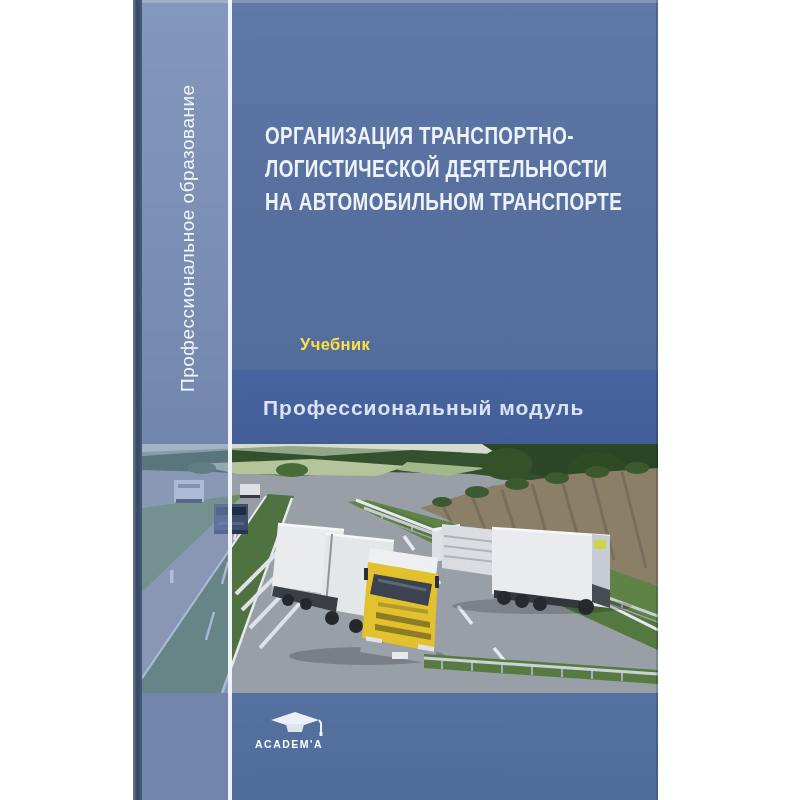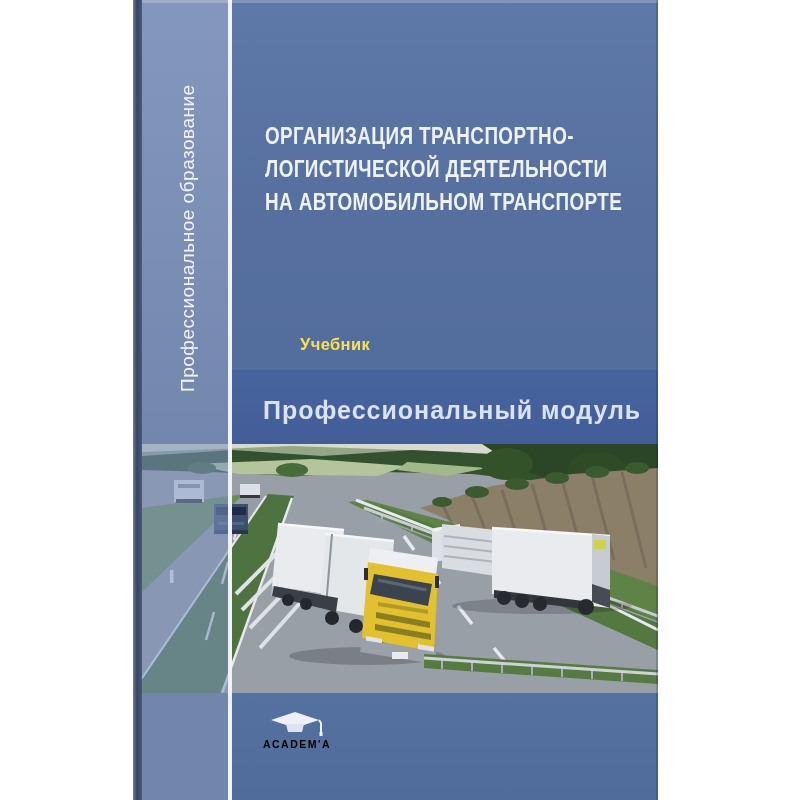--- a/index.html
+++ b/index.html
@@ -59,24 +59,24 @@
   .authors{position:absolute;left:132px;top:46px;color:#eef3fa;}
   .authors div{font-size:17.5px;font-weight:600;line-height:26px;letter-spacing:0.3px;}
   .title{
     position:absolute;left:132px;top:120px;color:#eef3fa;
     transform:scaleX(0.82);transform-origin:left top;white-space:nowrap;
   }
   .title div{font-size:23px;font-weight:700;line-height:33px;letter-spacing:0.5px;}
   .edition{position:absolute;left:132px;top:335px;color:#fde047;font-size:16.5px;font-weight:700;letter-spacing:0.4px;margin-left:35px;}
   .banner-label{
     position:absolute;left:130px;top:396px;color:#d9e3f3;
-    font-size:25px;font-weight:700;letter-spacing:1px;white-space:nowrap;text-align:right;
-  }
-  
-  .logo{position:absolute;left:122px;top:711px;width:84px;text-align:center;color:#000000;}
+    font-size:21px;font-weight:700;letter-spacing:1px;white-space:nowrap;text-align:right;
+  }
+  
+  .logo{position:absolute;left:122px;top:711px;width:84px;text-align:left;color:#ffffff;}
   .logo .cap{display:block;margin:0 auto 1px auto;}
   .logo .pub-name{font-size:10.5px;font-weight:600;letter-spacing:1.5px;white-space:nowrap;}
   
   .edge-top{position:absolute;left:0;top:0;width:525px;height:3px;background:rgba(255,255,255,0.22);}
   .edge-right{position:absolute;right:0;top:0;width:2px;height:800px;background:rgba(10,20,50,0.18);}
 </style>
 </head>
 <body>
 
 <div class="book">

